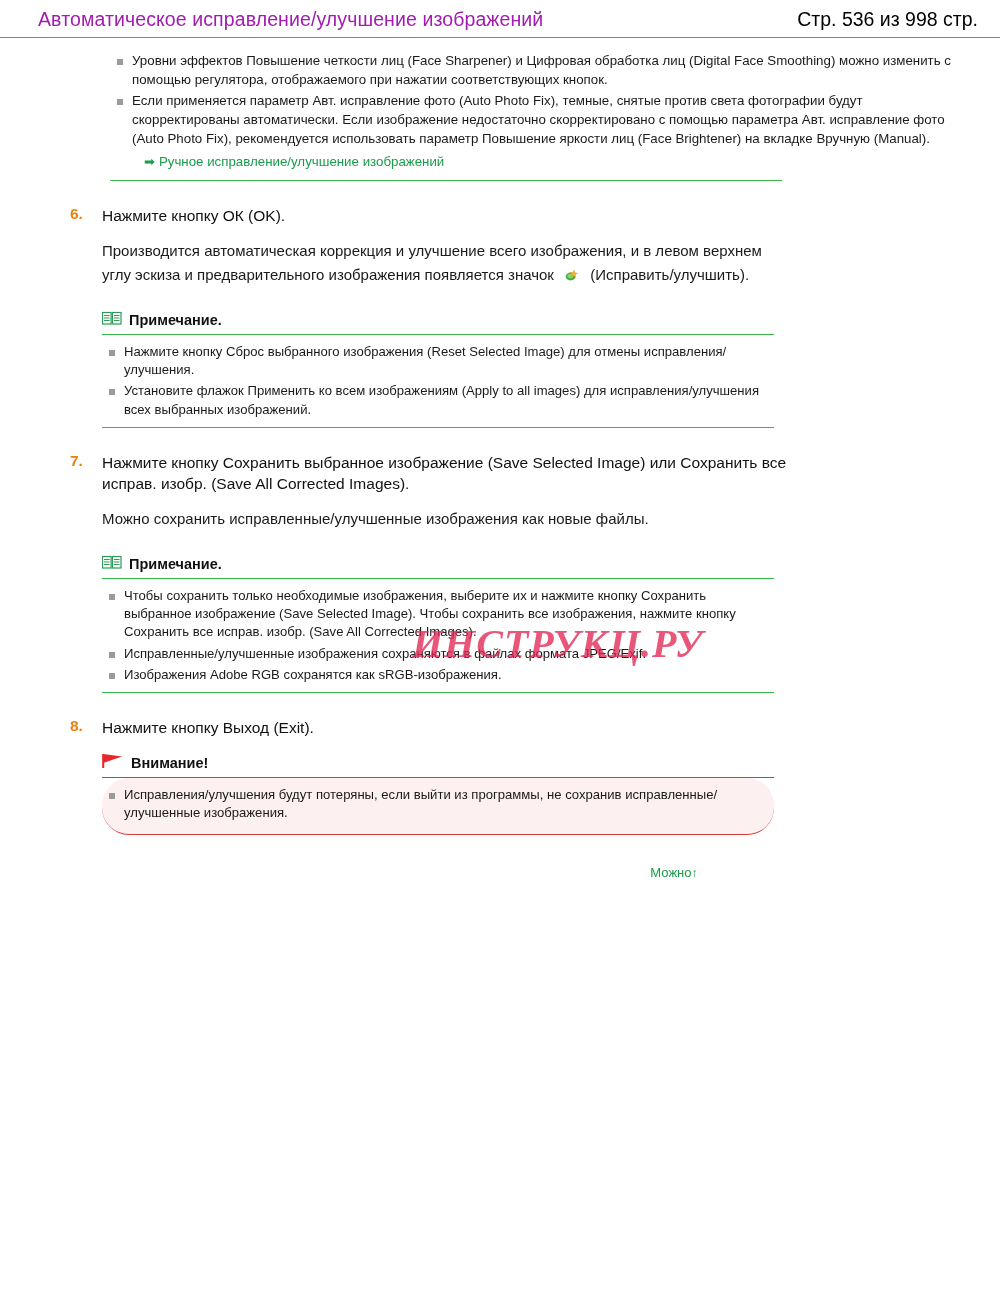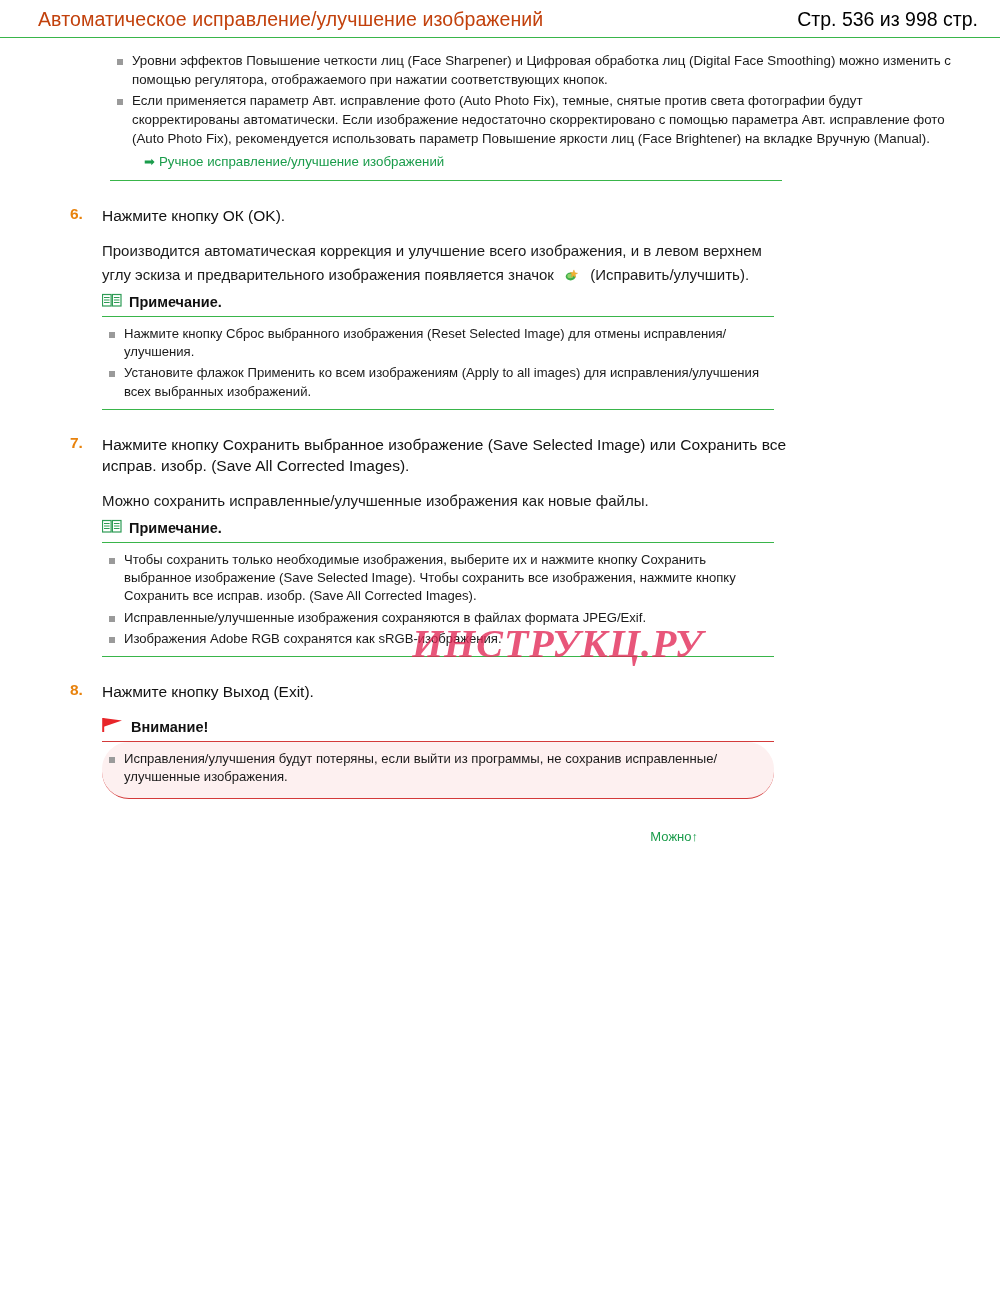--- a/index.html
+++ b/index.html
@@ -25,21 +25,21 @@
   .header {
     display: flex;
     align-items: flex-end;
     justify-content: space-between;
     padding: 8px 22px 6px 38px;
     border-bottom: 1px solid #39b54a;
   }
   .header-title {
     font-size: 19.5px;
     letter-spacing: 0.1px;
-    color: #c2410c;
+    color: #a21caf;
   }
   .header-page {
     font-size: 19.5px;
     color: #000;
     white-space: nowrap;
   }
   
   .content {
     padding: 0 40px 0 40px;
   }
@@ -116,21 +116,21 @@
   }
   .inline-icon {
     display: inline-block;
     width: 16px;
     height: 15px;
     vertical-align: -3px;
     margin: 0 6px;
   }
   
   .note {
-    margin-top: 6px;
+    margin-top: 24px;
     max-width: 672px;
   }
   .note-head {
     display: flex;
     align-items: center;
     gap: 7px;
     border-bottom: 1px solid #39b54a;
     padding-bottom: 4px;
   }
   .note-head-label {

